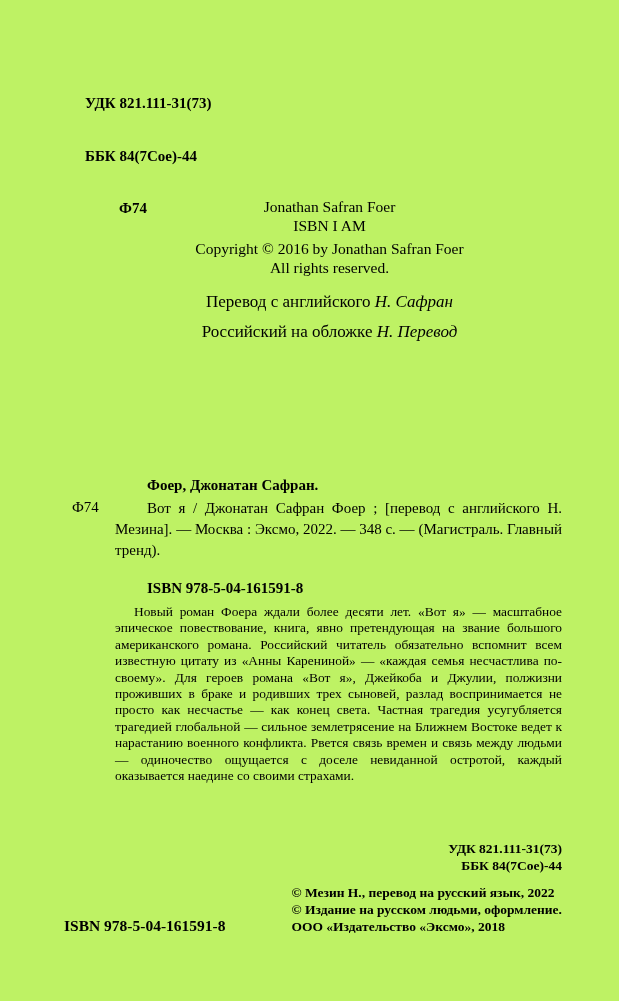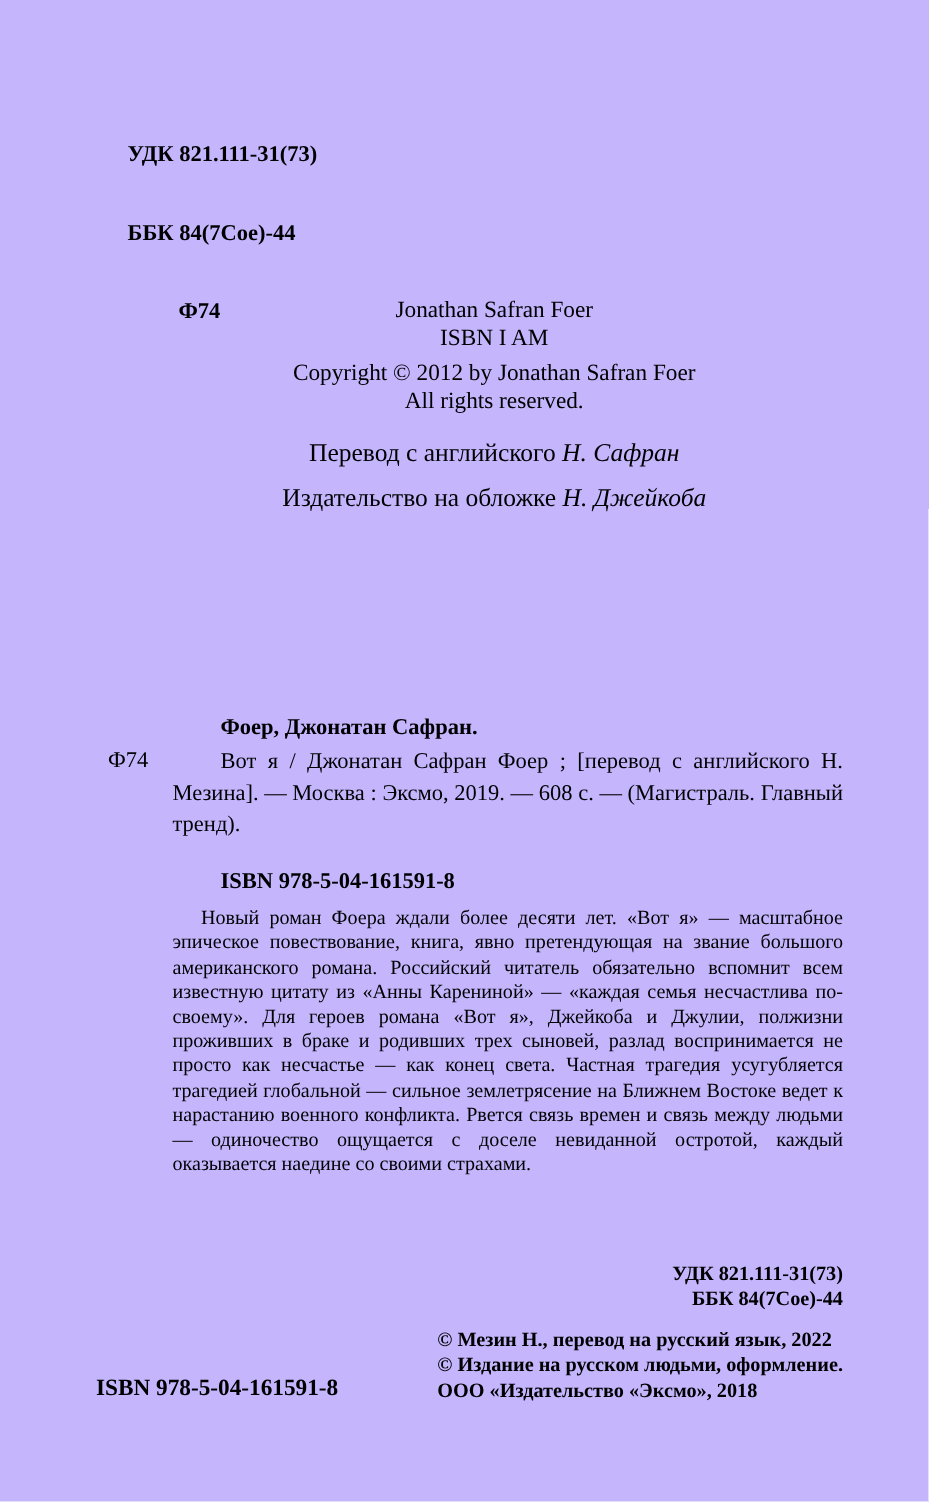--- a/index.html
+++ b/index.html
@@ -2,21 +2,21 @@
 <html lang="ru"><head>
 <meta charset="utf-8">
 <style>
   * { box-sizing: border-box; }
   html, body { margin: 0; padding: 0; background: #ffffff; }
   .page {
     position: relative;
     width: 619px;
     height: 1001px;
     margin: 0 auto;
-    background: #c4b5fd;
+    background: #bef264;
     color: #000000;
     font-family: "Liberation Serif", "DejaVu Serif", serif;
     overflow: hidden;
   }
   .abs { position: absolute; }
 
   .top-codes {
     left: 85px; top: 60px;
     font-size: 15px; line-height: 17.5px;
     font-weight: bold;
@@ -84,36 +84,36 @@
   <div class="abs top-codes">
     <div>УДК 821.111-31(73)</div>
     <div>ББК 84(7Сое)-44</div>
     <div class="code-line3">Ф74</div>
   </div>
 
   <div class="abs center-block orig-block">
     <div>Jonathan Safran Foer</div>
     <div>ISBN I AM</div>
     <div class="orig-gap"></div>
-    <div>Copyright © 2012 by Jonathan Safran Foer</div>
+    <div>Copyright © 2016 by Jonathan Safran Foer</div>
     <div>All rights reserved.</div>
   </div>
 
   <div class="abs center-block credit-line credits-translation">
     <span>Перевод с английского</span>
     <span class="it">Н. Сафран</span>
   </div>
   <div class="abs center-block credit-line credits-cover">
-    <span>Издательство на обложке</span>
-    <span class="it">Н. Джейкоба</span>
+    <span>Российский на обложке</span>
+    <span class="it">Н. Перевод</span>
   </div>
 
   <div class="abs biblio-author">Фоер, Джонатан Сафран.</div>
   <div class="abs margin-code">Ф74</div>
-  <div class="abs biblio-entry">Вот я / Джонатан Сафран Фоер ; [перевод с английского Н. Мезина]. — Москва : Эксмо, 2019. — 608 с. — (Магистраль. Главный тренд).</div>
+  <div class="abs biblio-entry">Вот я / Джонатан Сафран Фоер ; [перевод с английского Н. Мезина]. — Москва : Эксмо, 2022. — 348 с. — (Магистраль. Главный тренд).</div>
   <div class="abs isbn-mid">ISBN 978-5-04-161591-8</div>
 
   <div class="abs annotation">
     <p>Новый роман Фоера ждали более десяти лет. «Вот я» — масштабное эпическое повествование, книга, явно претендующая на звание большого американского романа. Российский читатель обязательно вспомнит всем известную цитату из «Анны Карениной» — «каждая семья несчастлива по-своему». Для героев романа «Вот я», Джейкоба и Джулии, полжизни проживших в браке и родивших трех сыновей, разлад воспринимается не просто как несчастье — как конец света. Частная трагедия усугубляется трагедией глобальной — сильное землетрясение на Ближнем Востоке ведет к нарастанию военного конфликта. Рвется связь времен и связь между людьми — одиночество ощущается с доселе невиданной остротой, каждый оказывается наедине со своими страхами.</p>
   </div>
 
   <div class="abs bottom-codes">
     <div>УДК 821.111-31(73)</div>
     <div>ББК 84(7Сое)-44</div>
   </div>

